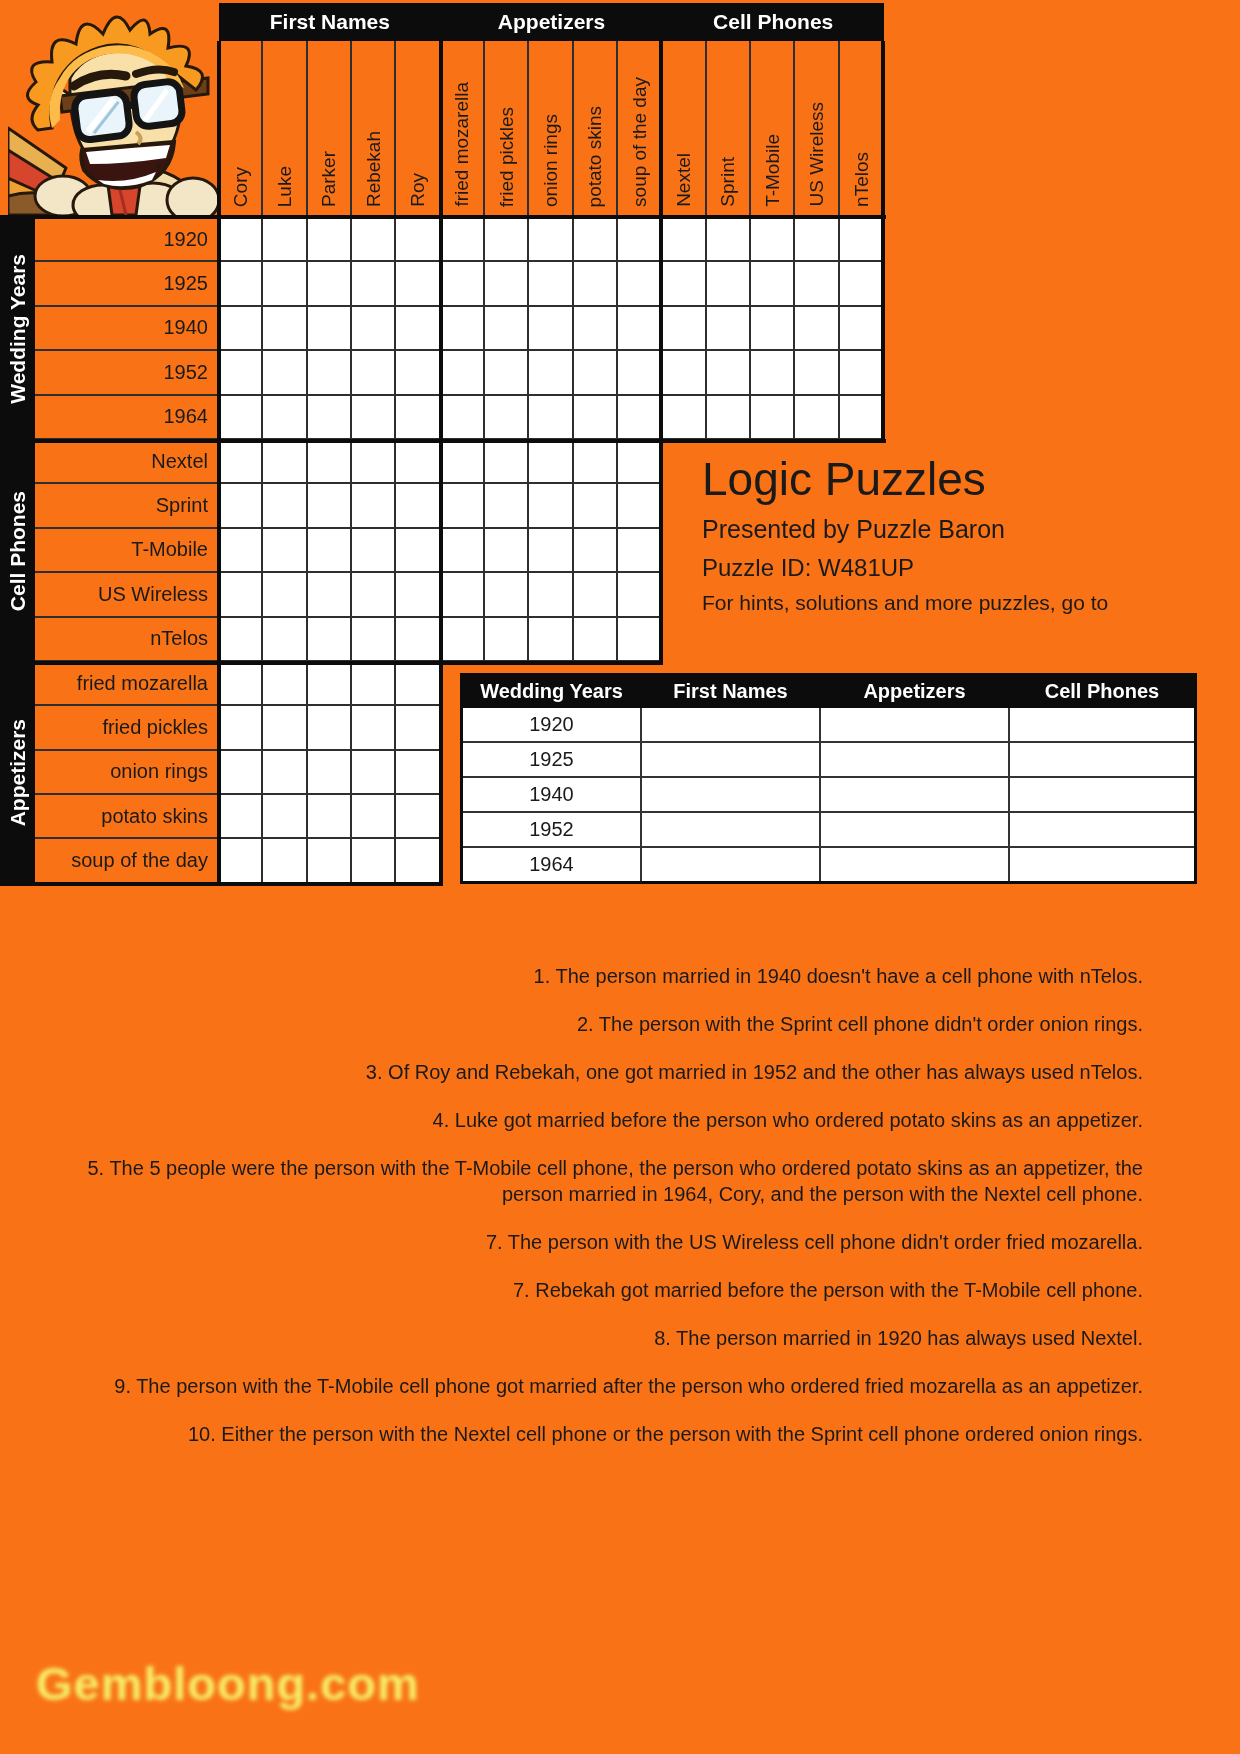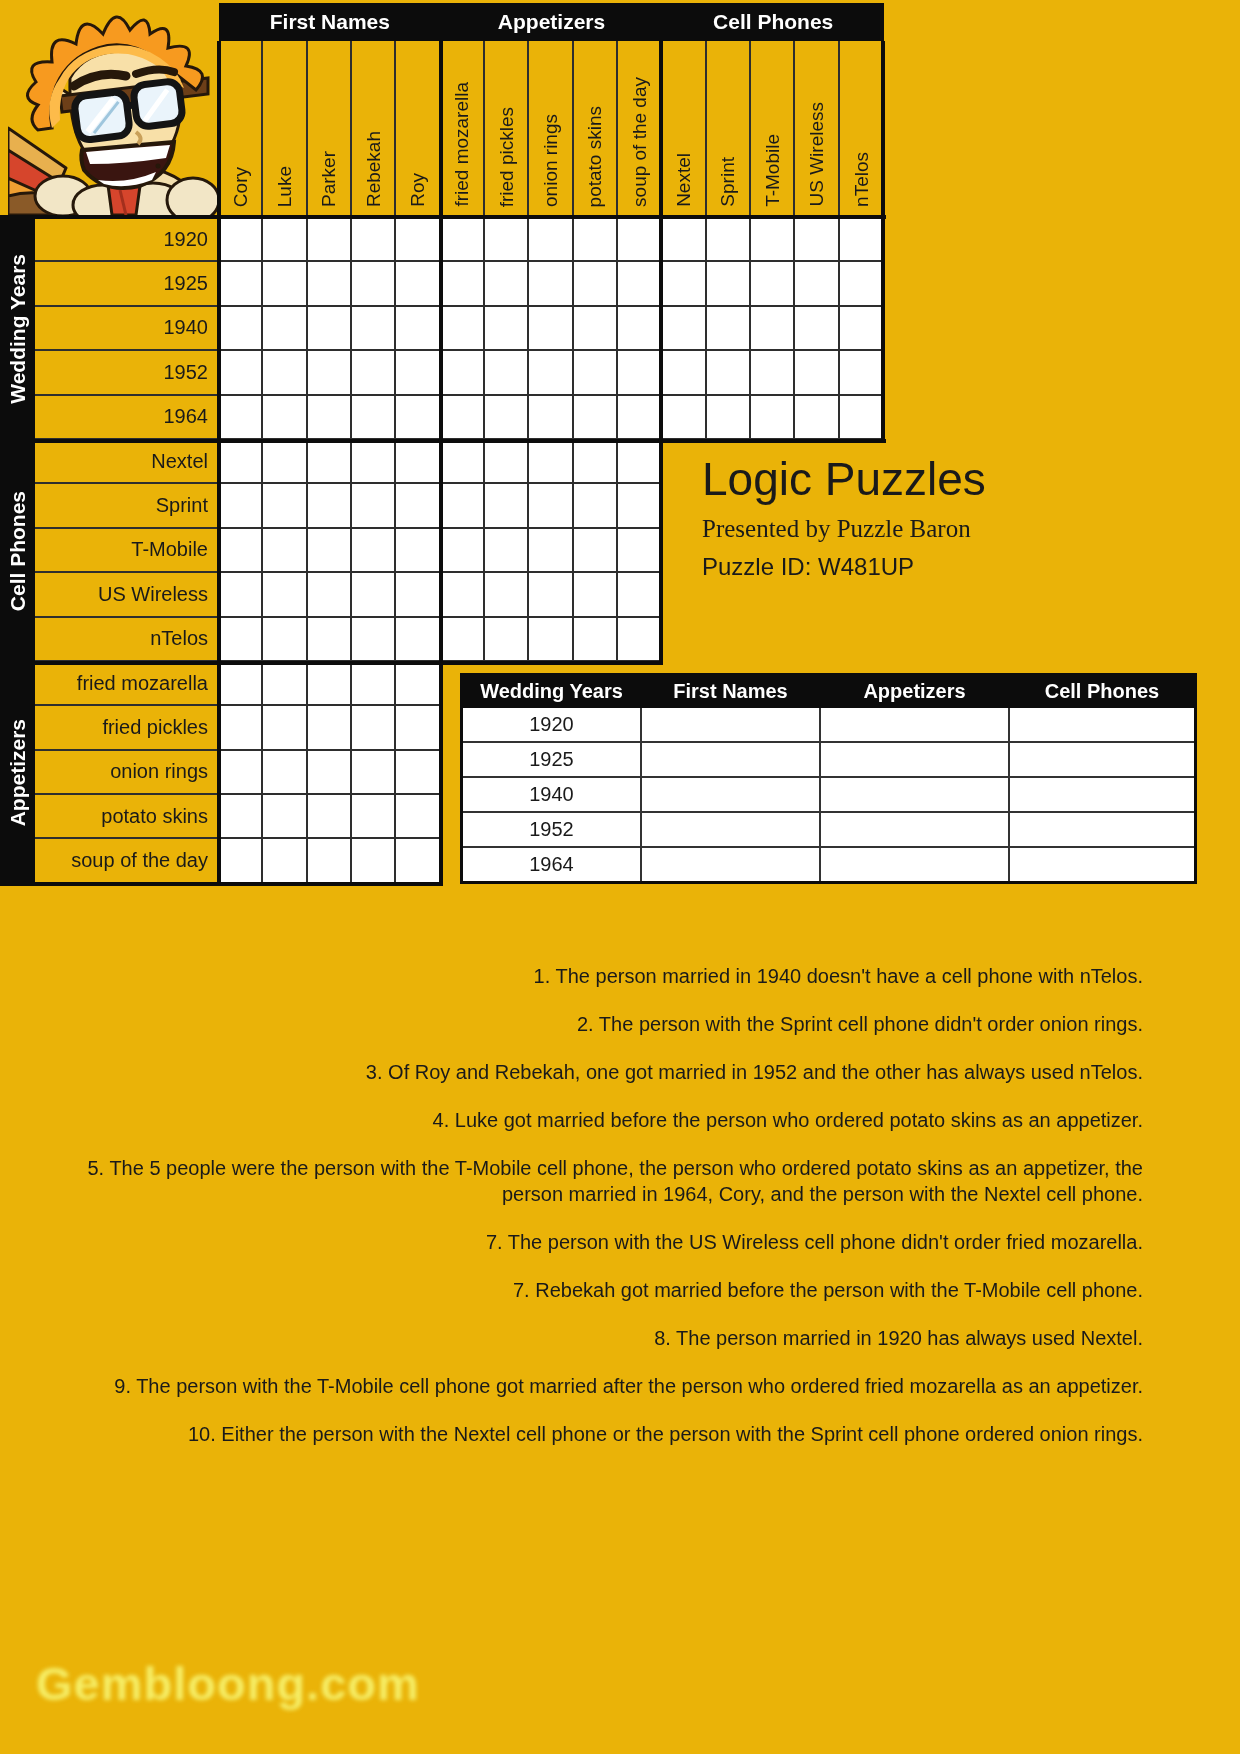--- a/index.html
+++ b/index.html
@@ -1,16 +1,16 @@
 <!DOCTYPE html>
 <html><head>
 <meta charset="utf-8">
 <style>
   html,body { margin:0; padding:0; background:#ffffff; }
-  #page { position:relative; width:1240px; height:1754px; background:#eab308;
+  #page { position:relative; width:1240px; height:1754px; background:#f97316;
           font-family:"Liberation Sans", sans-serif; color:#1a1a1a; overflow:hidden; }
   .abs { position:absolute; }
   .bar { background:#0c0c0c; }
 
   
   #topbar { left:219px; top:3px; width:665px; height:38px; display:flex; }
   #topbar .gh { flex:1; display:flex; align-items:center; justify-content:center;
                 color:#fff; font-weight:bold; font-size:21px; }
 
   
@@ -37,21 +37,21 @@
   #gridbody { left:219px; top:218px; width:665px; height:666px; }
   .grow { display:flex; height:44.4px; }
   .gcell { width:44.333px; box-sizing:border-box;
            border-right:2px solid #2e2e2e; border-bottom:2px solid #2e2e2e; background:#fff; }
 
   .hstrip, .vstrip { background:#0c0c0c; }
 
   
   #branding { left:702px; top:452px; width:520px; }
   .title    { font-size:46px; }
-  .subtitle { font-size:25px; margin-top:9px;font-family:Liberation Serif, serif; }
+  .subtitle { font-size:25px; margin-top:9px; }
   .pid      { font-size:24px; margin-top:10px; }
   .hints    { font-size:21px; line-height:27px; margin-top:7px; }
 
   
   #anstable { left:460px; top:673px; }
   #anstable table { border-collapse:collapse; border:3px solid #0c0c0c; }
   #anstable th { background:#0c0c0c; color:#fff; font-weight:bold; font-size:20px;
                  height:28px; border:2px solid #0c0c0c; }
   #anstable td { border:2px solid #333; height:31px; font-size:20px; text-align:center; background:#fff; }
   .cw0 { width:175px; } .cw1 { width:175px; } .cw2 { width:185px; } .cw3 { width:182px; }
@@ -383,20 +383,21 @@
   <div class="abs vstrip" style="left:217px; top:41px; width:4px; height:845px;"></div>
   <div class="abs vstrip" style="left:439px; top:41px; width:4px; height:845px;"></div>
   <div class="abs vstrip" style="left:659px; top:41px; width:4px; height:624px;"></div>
   <div class="abs vstrip" style="left:881px; top:41px; width:4px; height:402px;"></div>
 
   <div class="abs" id="branding">
     <div class="title">Logic Puzzles</div>
     <div class="subtitle">Presented by Puzzle Baron</div>
     <div class="pid">Puzzle ID: W481UP</div>
     <div class="hints">
+      <div>For hints, solutions and more puzzles, go to</div>
     </div>
   </div>
 
   <div class="abs" id="anstable">
     <table>
       <thead>
         <tr>
           <th class="cw0">Wedding Years</th>
           <th class="cw1">First Names</th>
           <th class="cw2">Appetizers</th>

